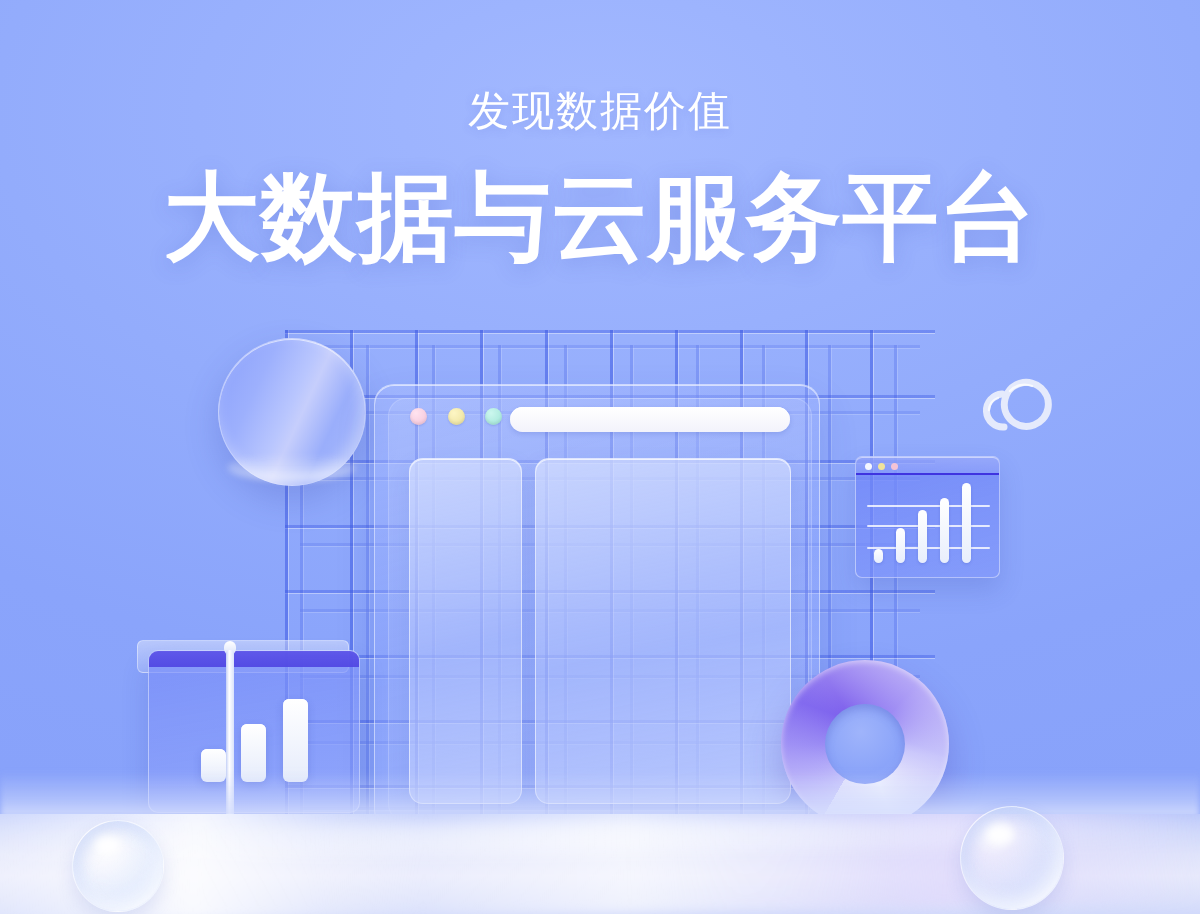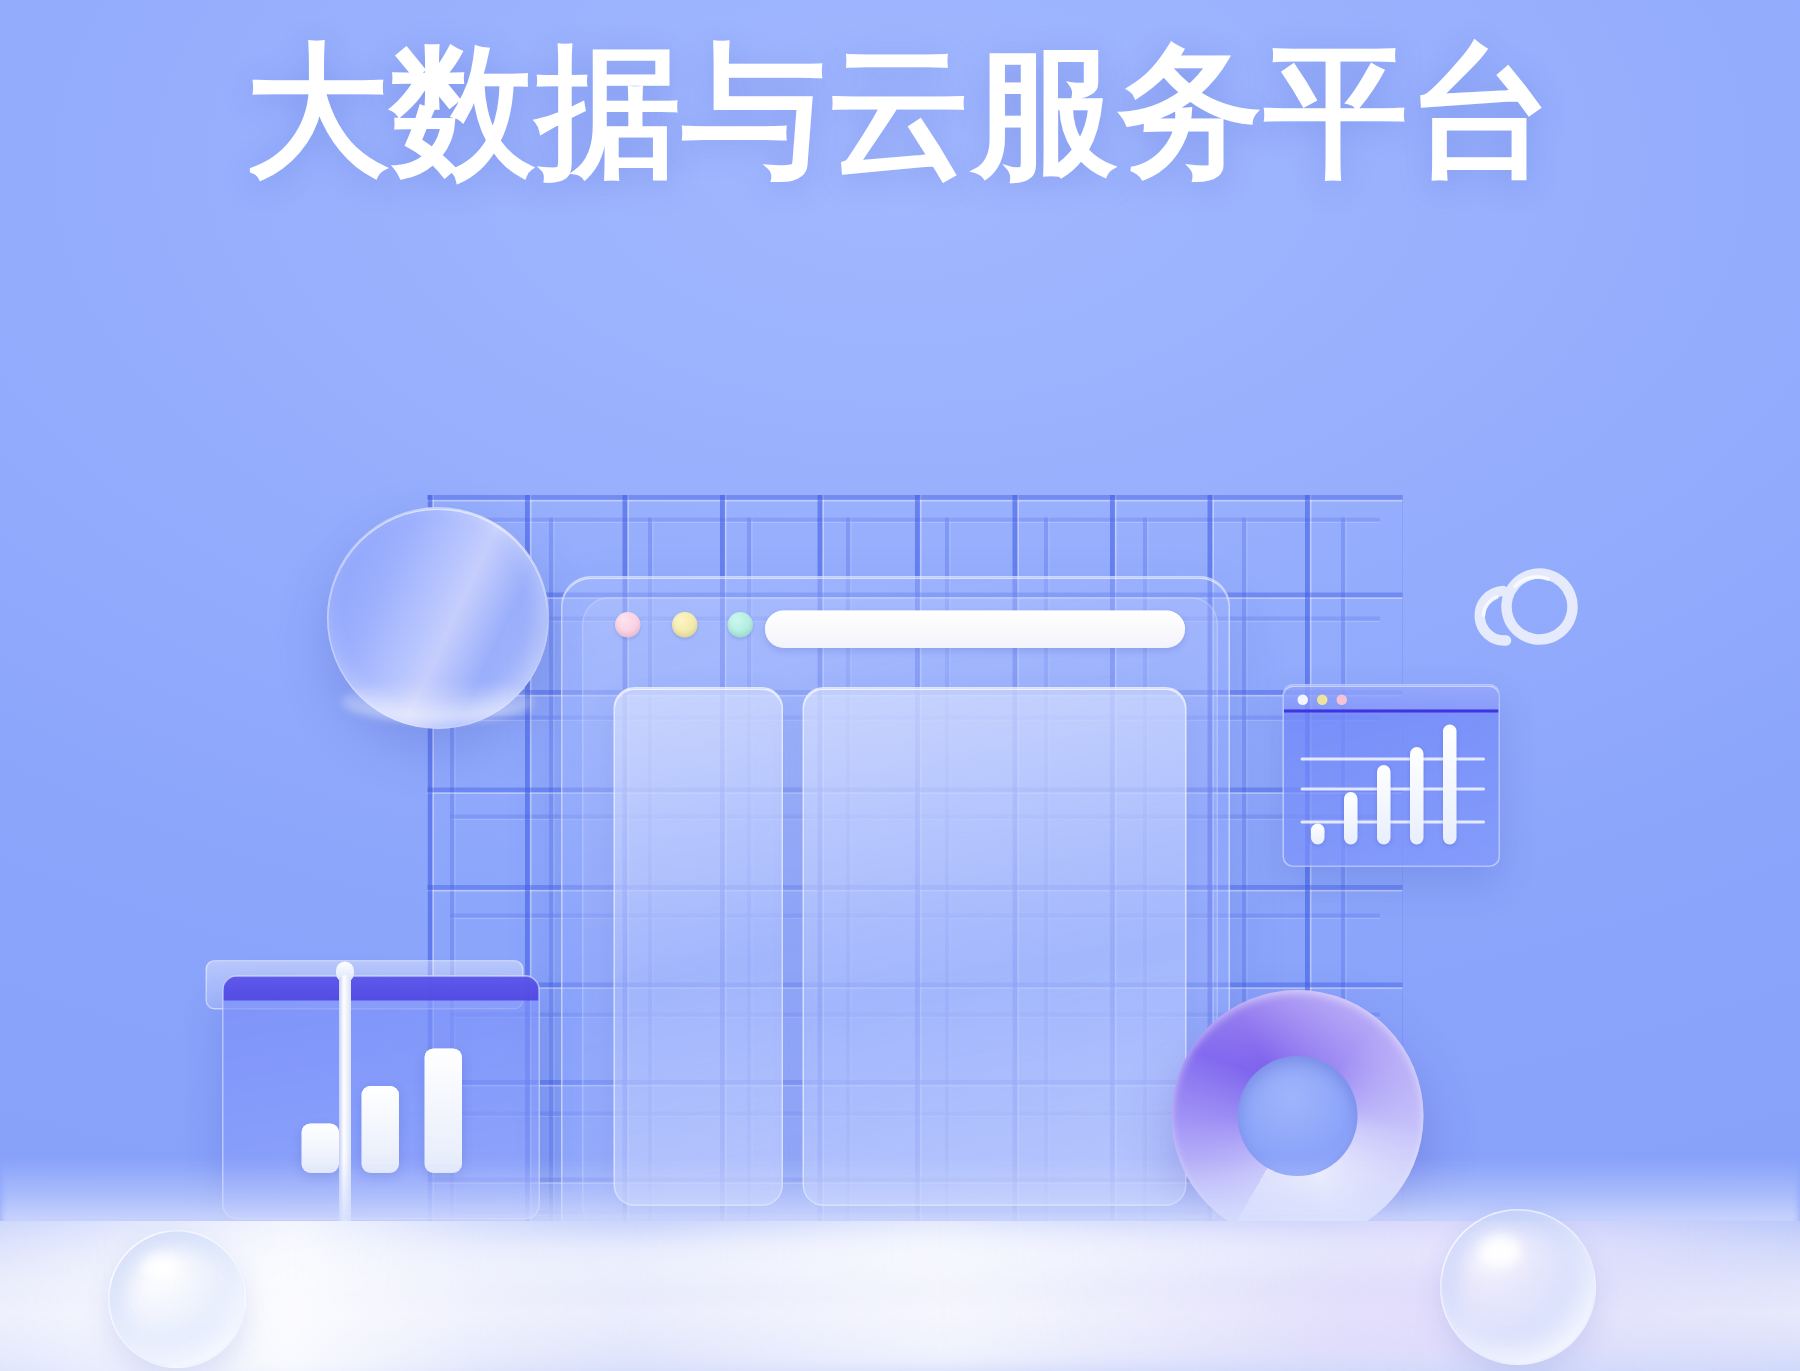--- a/index.html
+++ b/index.html
@@ -218,21 +218,21 @@
     background:rgba(255,255,255,.9); filter:blur(4px);
   }
 
   
   .hero{ position:absolute; left:0; top:0; width:1200px; text-align:center; z-index:40; }
   .eyebrow{
     margin-top:90px; font-size:42px; line-height:1; color:#ffffff; font-weight:400;
     letter-spacing:2px; text-shadow:0 2px 10px rgba(60,80,190,.18);
   }
   .headline{
-    margin-top:26px; font-size:96px; line-height:1.02; color:#ffffff; font-weight:700;
+    margin-top:36px; font-size:96px; line-height:1.02; color:#ffffff; font-weight:700;
     letter-spacing:1px;
     text-shadow:0 4px 22px rgba(56,74,186,.22);
   }
   .tagline{
     margin-top:22px; font-size:25px; line-height:1; color:#ffffff; font-weight:400;
     letter-spacing:16px; text-indent:16px; opacity:.96;
     text-shadow:0 2px 8px rgba(60,80,190,.16);
   }
 </style>
 </head>
@@ -307,16 +307,17 @@
   <div class="floor-haze"></div>
   <div class="floor"></div>
   <div class="sphere s1">
       <span class="spec"></span>
     </div>
   <div class="sphere s2">
       <span class="spec"></span>
     </div>
 
   <div class="hero">
+    <div class="eyebrow">发现数据价值</div>
     <div class="headline">大数据与云服务平台</div>
   </div>
 
 </div>
 
 </body></html>

